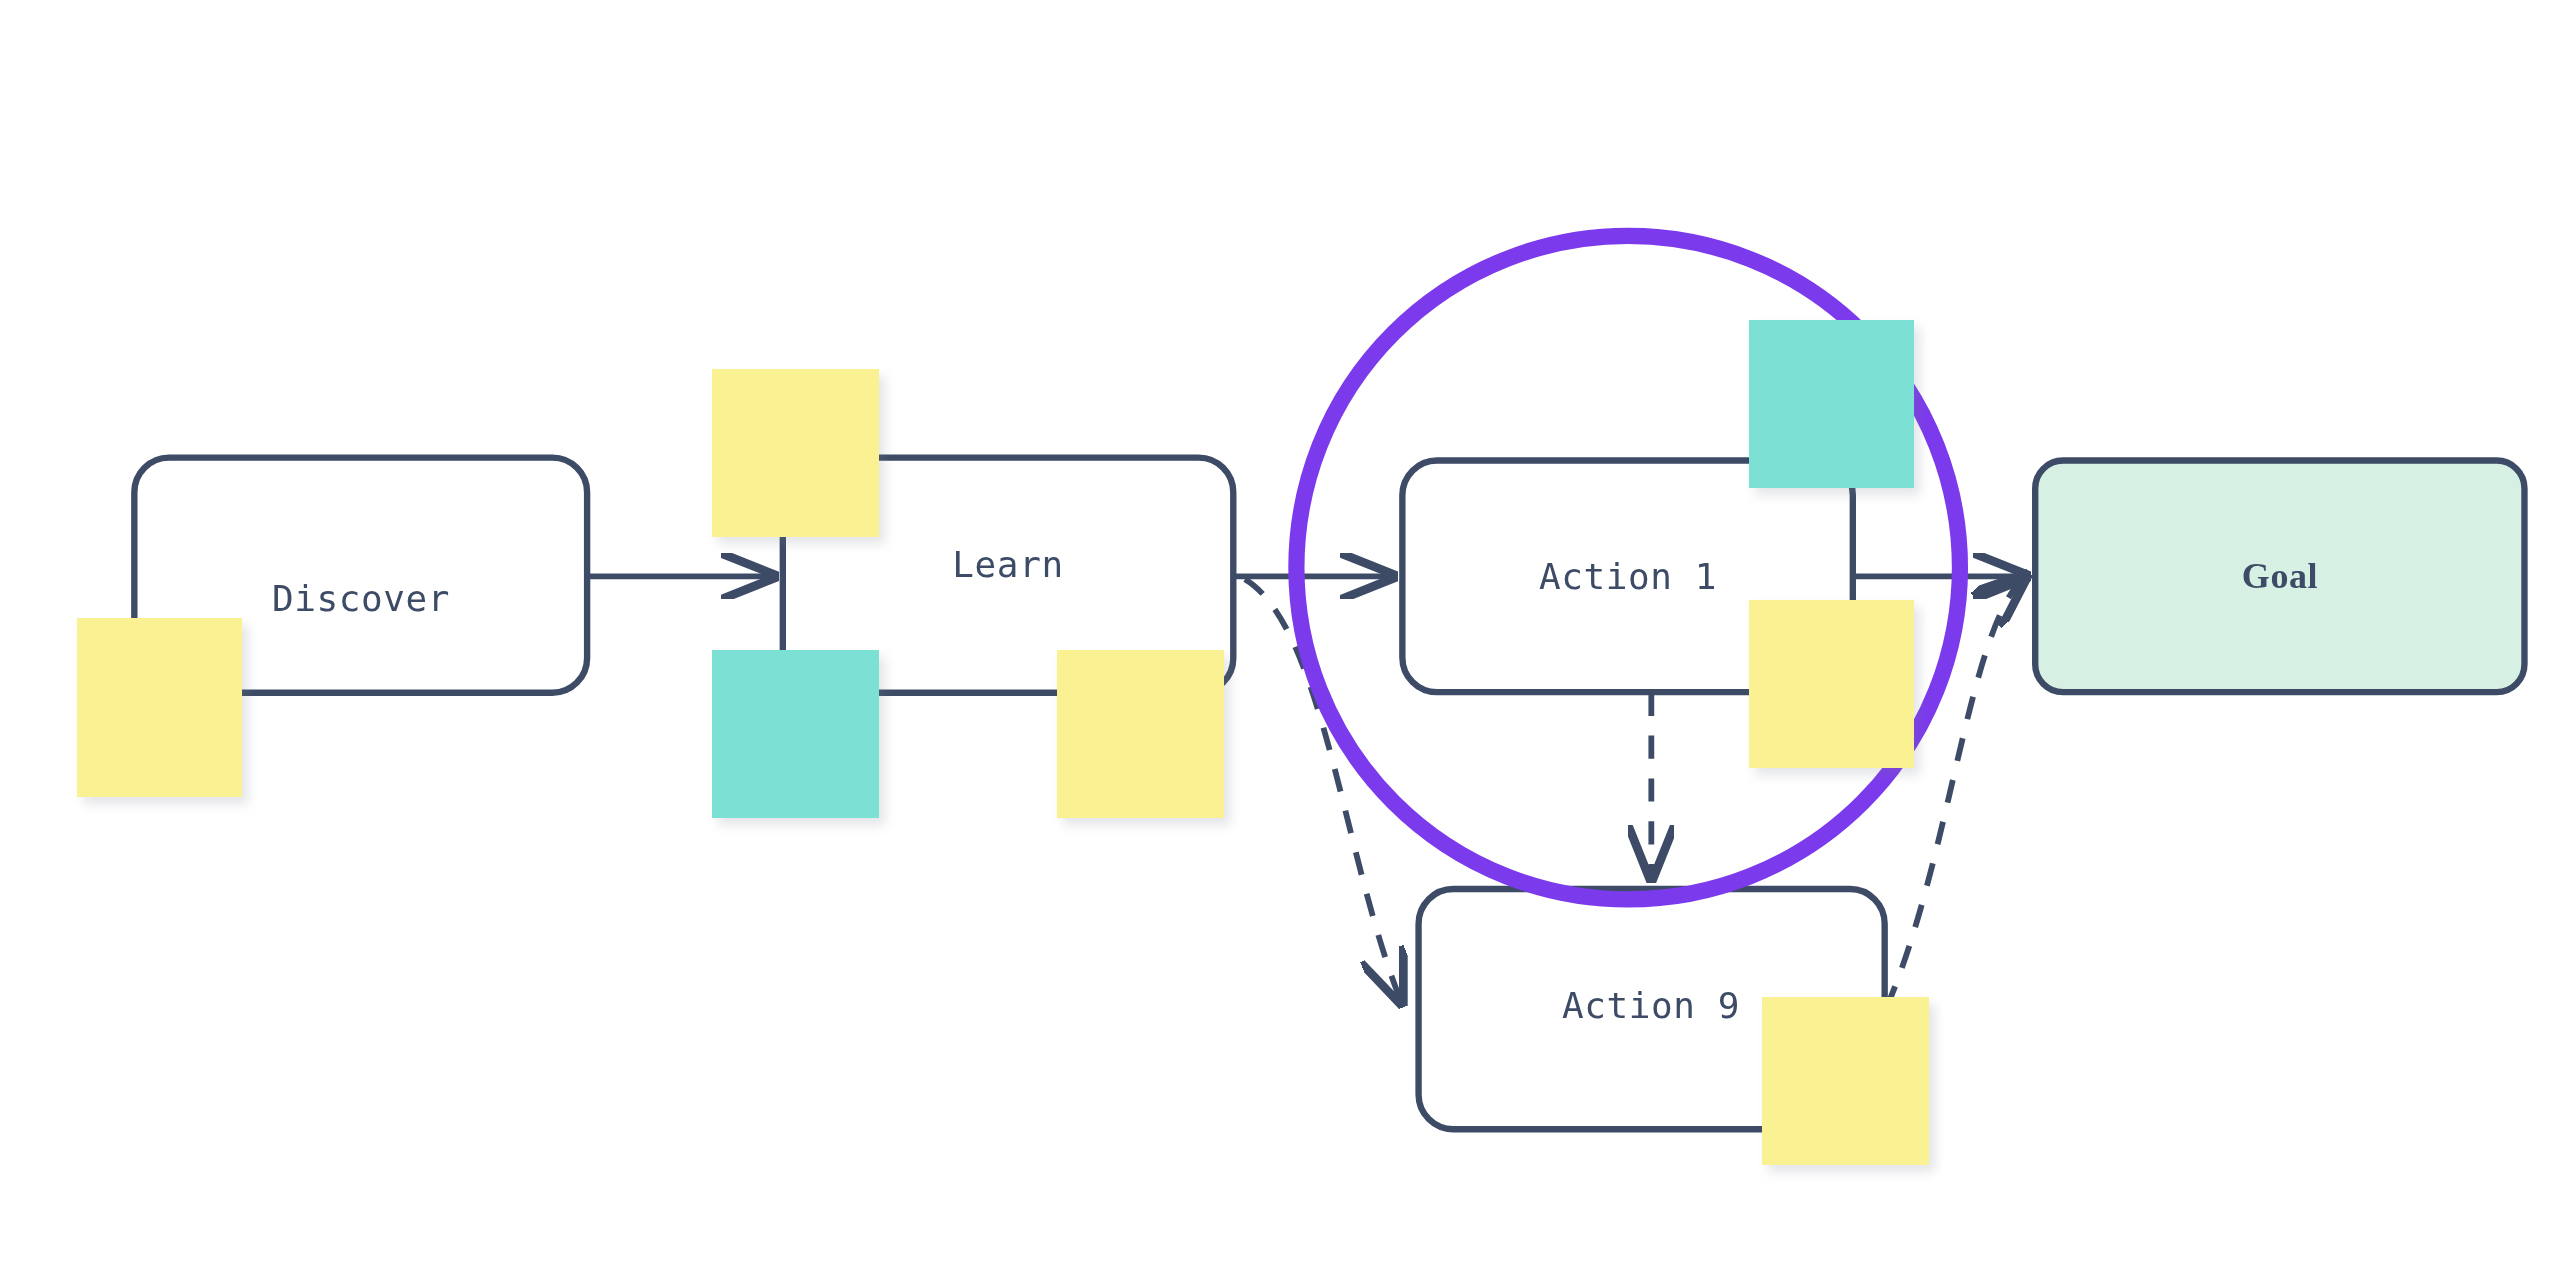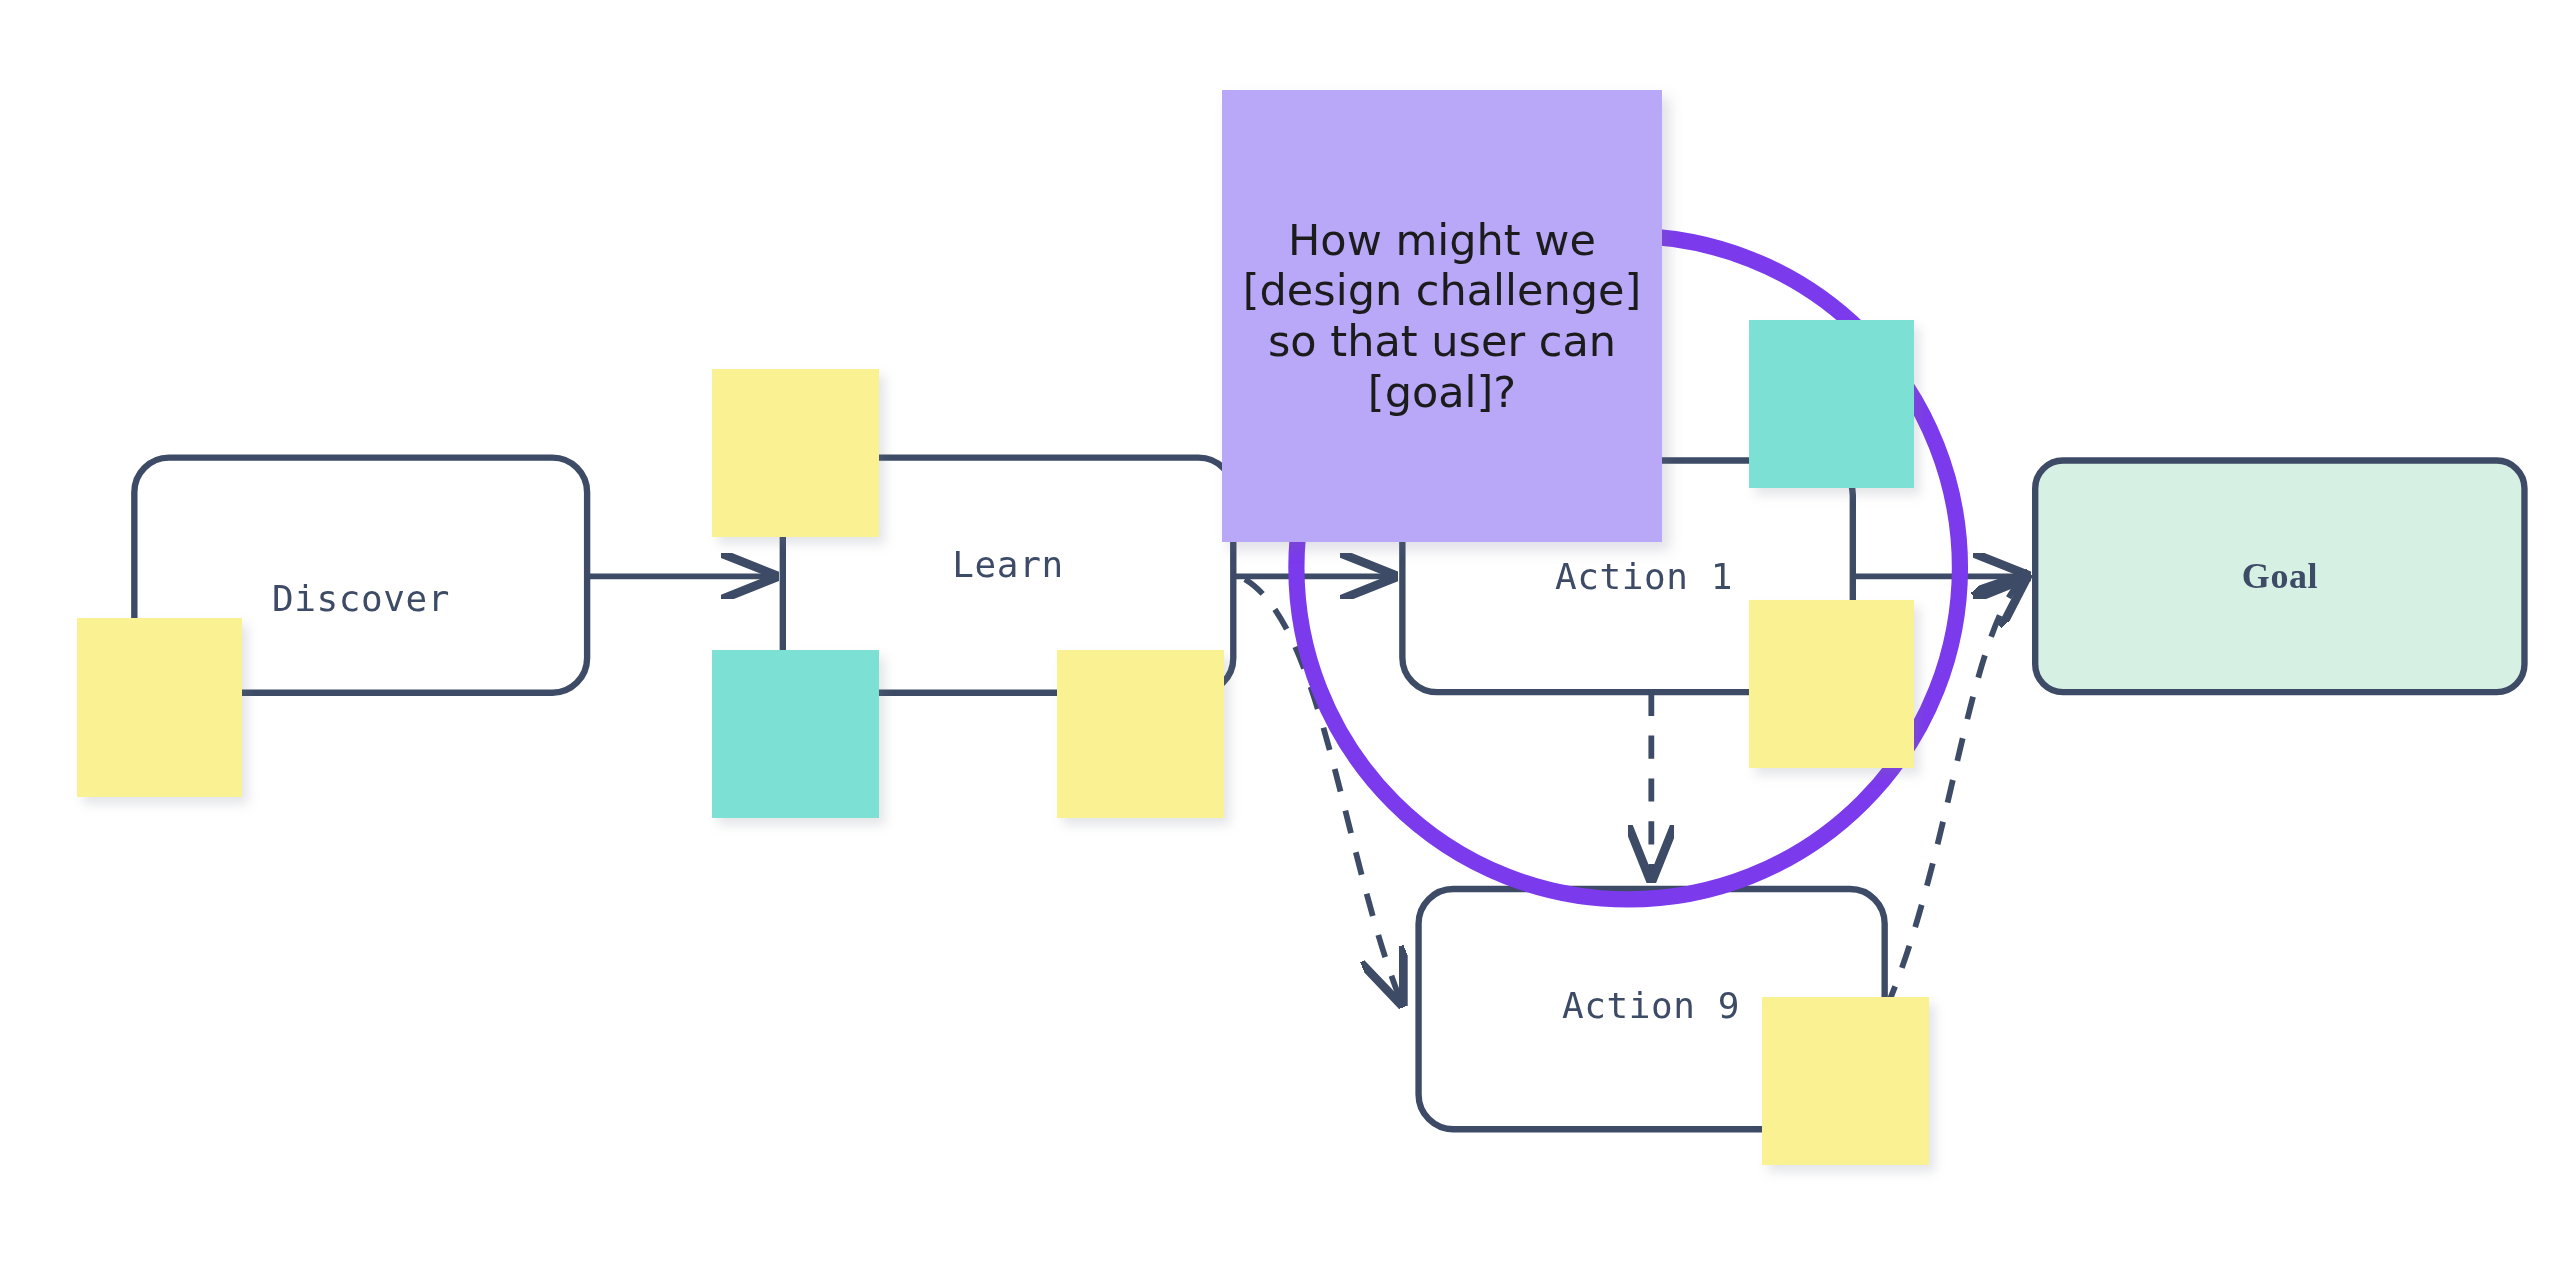--- a/index.html
+++ b/index.html
@@ -90,22 +90,19 @@
   <div class="sticky" style="left:1057px;top:650px;width:167px;height:168px;background:#faf292;"></div>
 
   <div class="sticky" style="left:1749px;top:320px;width:165px;height:168px;background:#7ce0d4;"></div>
 
   <div class="sticky" style="left:1749px;top:600px;width:165px;height:168px;background:#faf292;"></div>
 
   <div class="sticky" style="left:1762px;top:997px;width:167px;height:168px;background:#faf292;"></div>
 
   <div class="node-label" style="left:361px;top:576px;margin-top:22px;">Discover</div>
   <div class="node-label" style="left:1008px;top:564px;">Learn</div>
-  <div class="node-label" style="left:1628px;top:576px;margin-left:16px;">Action 1</div>
+  <div class="node-label" style="left:1628px;top:576px;">Action 1</div>
   <div class="node-label" style="left:1651px;top:1005px;">Action 9</div>
   <div class="node-label bold" style="left:2280px;top:576px;">Goal</div>
 
-  <div class="sticky-note-text" style="left:1222px;top:90px;width:440px;height:452px;background:#b9a7f7;">
-    <span>How might we [design challenge] so that user can [goal]?</span>
-  </div>
 
 </div>
 
 
 </body></html>

